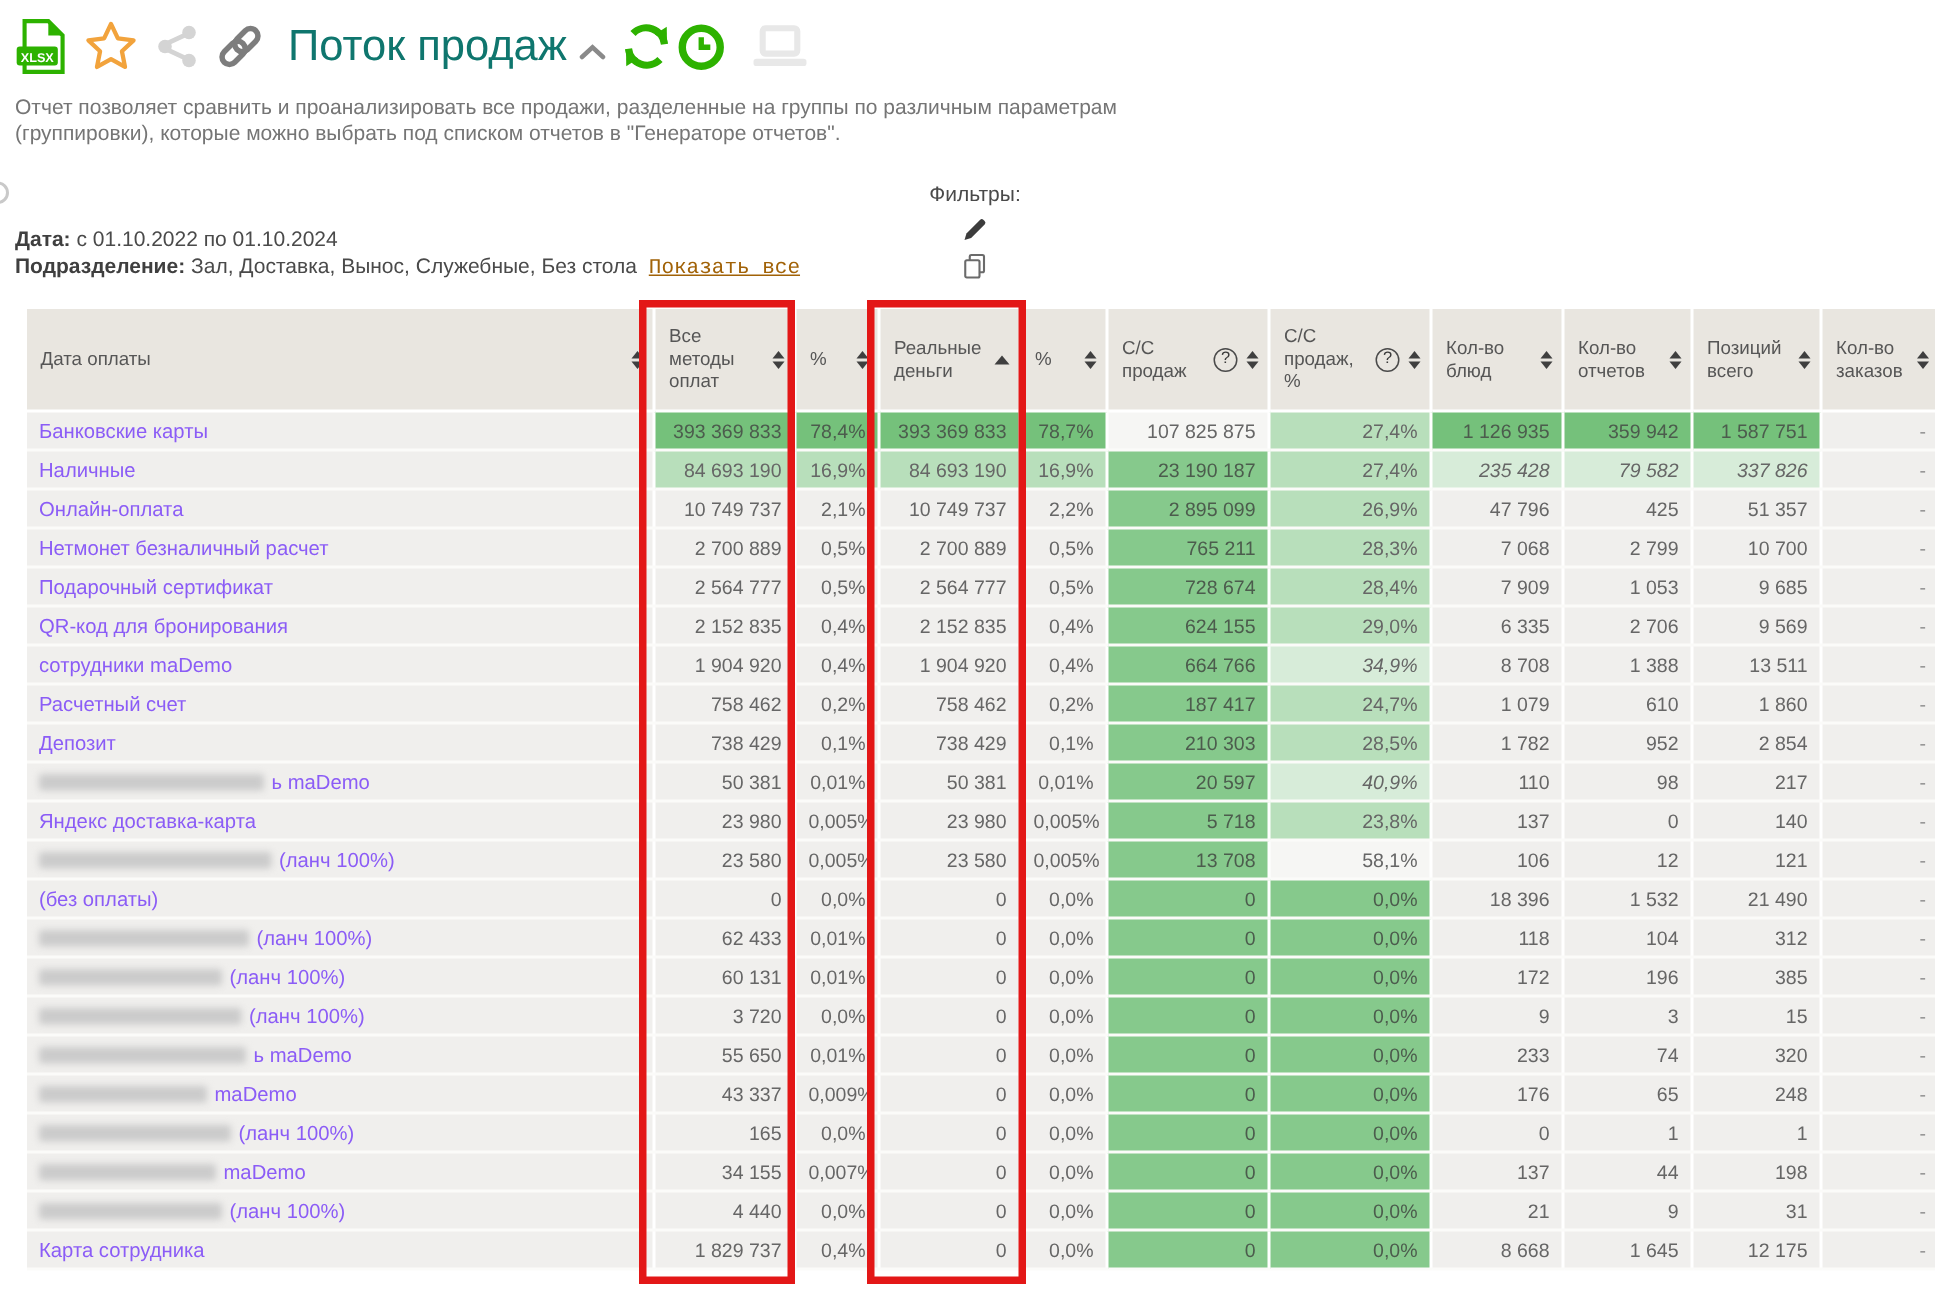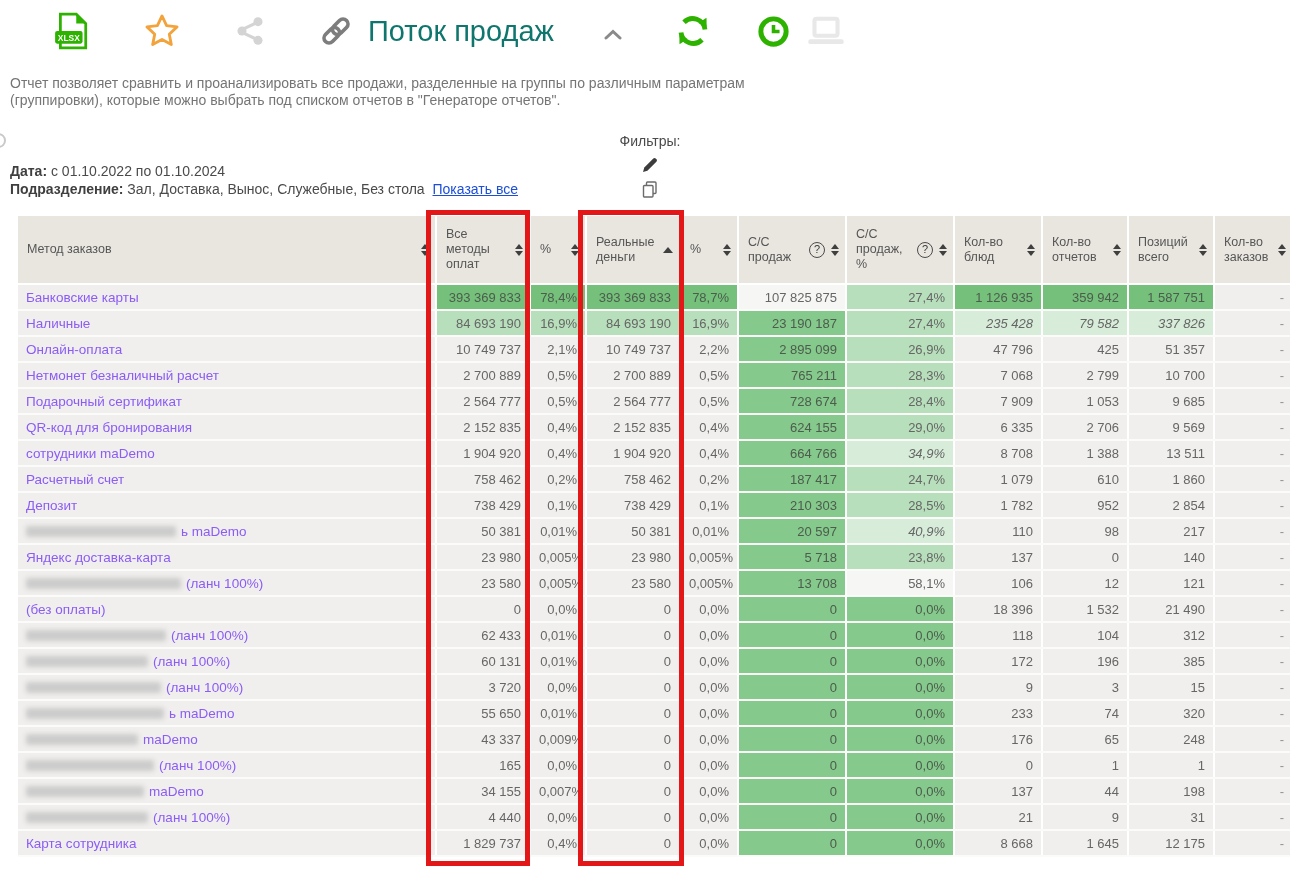--- a/index.html
+++ b/index.html
@@ -2,36 +2,36 @@
 <html><head>
 <meta charset="utf-8">
 <style>
   * { margin:0; padding:0; box-sizing:border-box; }
   html,body { width:1290px; height:872px; overflow:hidden; background:#fff;
               font-family:"Liberation Sans", sans-serif; }
   body { padding:8px 0 0 10px; }
 
   
   .title-row { display:flex; align-items:center; height:46px; }
-  .title-row .ic { display:inline-flex; align-items:center; justify-content:center; margin-right:9px; cursor:pointer;margin-left:44px; }
+  .title-row .ic { display:inline-flex; align-items:center; justify-content:center; margin-right:9px; cursor:pointer; }
   h1.page-title { font-size:29px; font-weight:400; color:#0f766e; margin:0 6px 0 6px; white-space:nowrap; }
   .chev { margin:6px 10px 0 2px; }
 
   
-  .description { margin-top:21px; font-size:14px; line-height:17px; color:#757575; max-width:782px; }
+  .description { margin-top:9px; font-size:14px; line-height:17px; color:#757575; max-width:782px; }
 
   
   .filters { position:relative; margin-top:24px; font-size:14px; color:#4a4a4a; }
   .edge-circle { position:absolute; left:-19px; top:0px; width:15px; height:15px;
                  border:2px solid #c9c9c9; border-radius:50%; }
   .filters-head { display:flex; align-items:center; gap:8px; height:18px;flex-direction:column; }
   .filters-head .ic { display:inline-flex; cursor:pointer; }
   .filter-lines { margin-top:12px; line-height:17.5px; }
   .filter-line b { color:#3f3f3f; }
-  .filter-link { color:#1d4ed8; text-decoration:underline; cursor:pointer; margin-left:4px; }
+  .filter-link { color:#a16207; text-decoration:underline; cursor:pointer; margin-left:4px;font-family:Liberation Mono, monospace; }
 
   
   .table-wrap { position:relative; margin:18px 0 0 8px; width:1274px; }
   table { border-collapse:collapse; table-layout:fixed; width:1274px; }
   th { background:#e9e6e0; height:68px; vertical-align:middle; text-align:left;
        font-size:12.5px; font-weight:400; color:#565656; padding:4px 6px 4px 9px;
        border-right:2px solid #fff; border-bottom:2px solid #fff; cursor:pointer; }
   th:last-child { border-right:none; }
   .th-in { display:flex; align-items:center; line-height:15px; }
   .th-in .lbl { flex:1; }
@@ -165,21 +165,21 @@
       <col style="width:108px">
         <col style="width:88px">
         <col style="width:86px">
       <col style="width:86px">
         <col style="width:78px">
     </colgroup>
     <thead>
       <tr>
           <th>
             <div class="th-in">
-              <span class="lbl">Метод заказов</span>
+              <span class="lbl">Дата оплаты</span>
               <span class="sort">
                 <i class="up"></i>
                 <i class="dn"></i>
               </span>
             </div>
           </th>
           <th>
             <div class="th-in">
               <span class="lbl">Все методы оплат</span>
               <span class="sort">

